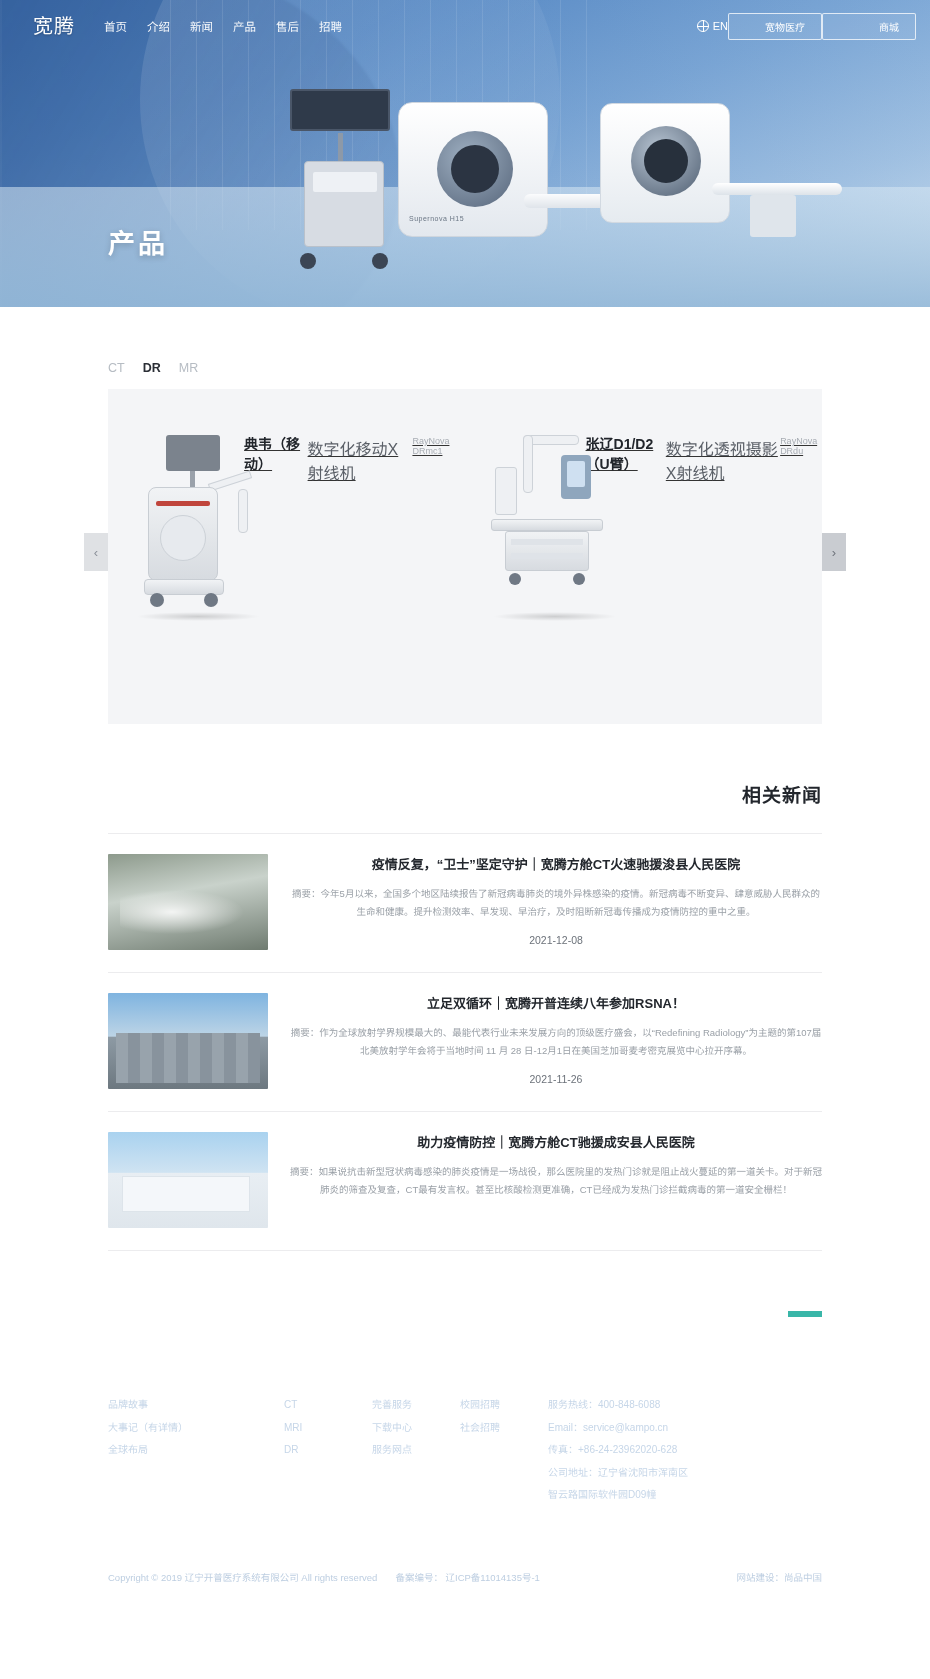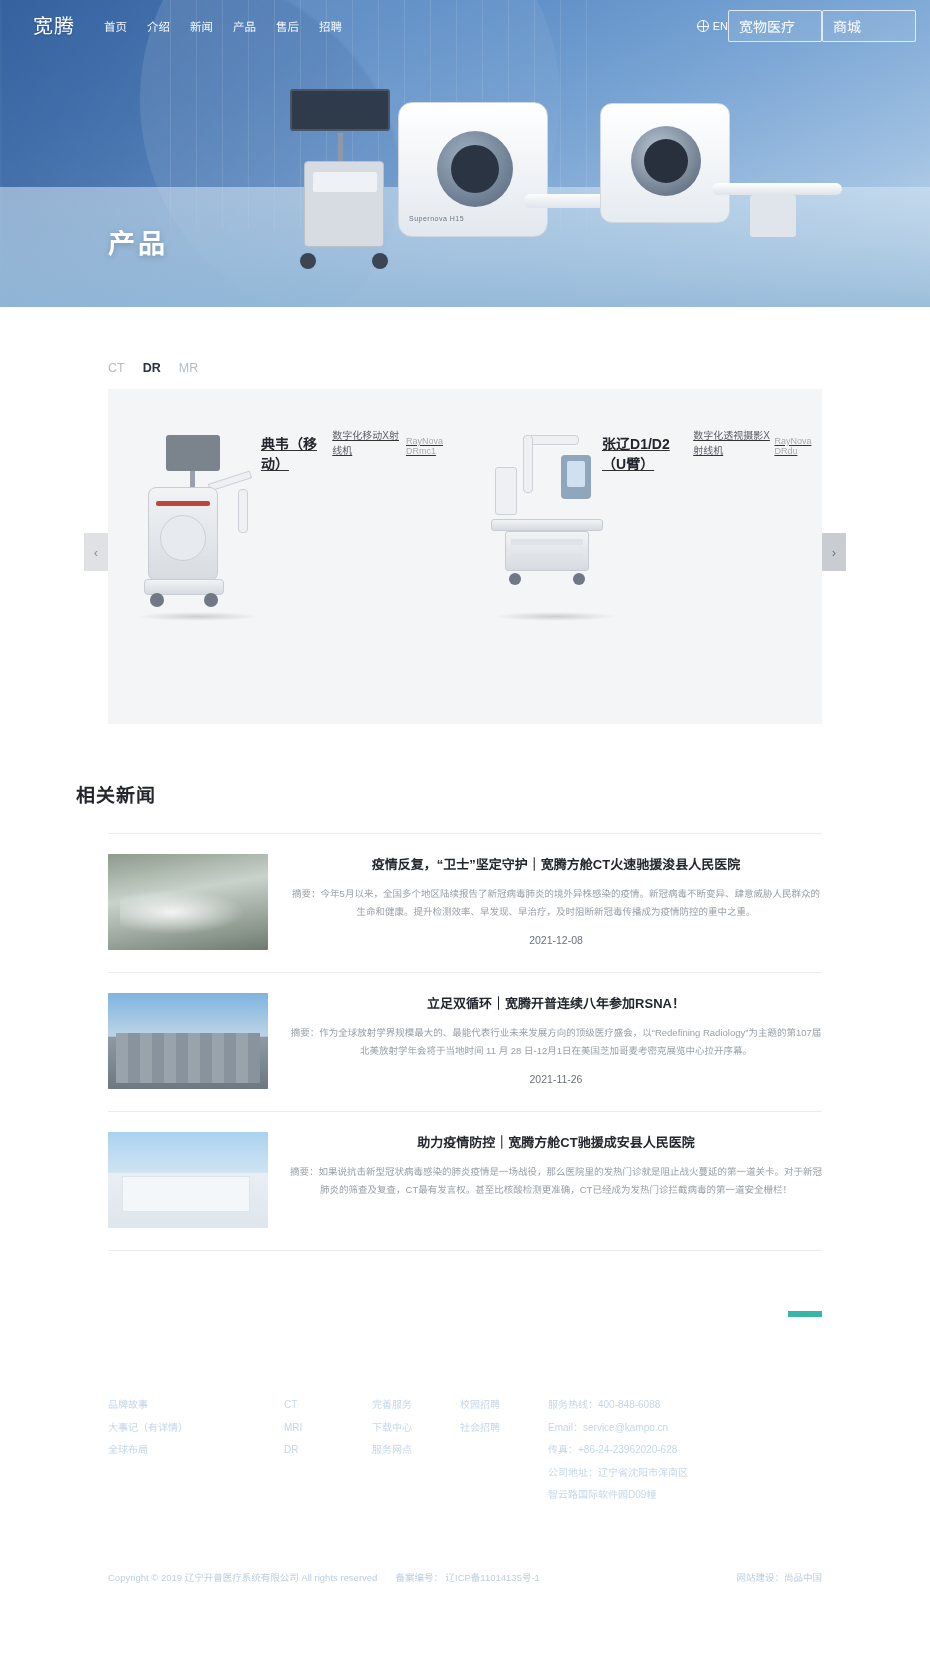--- a/index.html
+++ b/index.html
@@ -98,22 +98,22 @@
   }
   .topright { margin-left: auto; display: flex; align-items: center; margin-right: 14px; }
   .lang { display:flex; align-items:center; gap:4px; color:#fff; font-size:11px; }
   .globe {
     width: 12px; height: 12px; border-radius:50%; border:1px solid #fff; position:relative; display:inline-block;
   }
   .globe:before{content:"";position:absolute;left:5px;top:-1px;width:1px;height:12px;background:#fff;}
   .globe:after{content:"";position:absolute;left:-1px;top:5px;width:12px;height:1px;background:#fff;}
   .pill {
     border: 1px solid rgba(255,255,255,.75);
-    color: #fff; font-size: 14px;
-    padding: 5px 10px; width: 94px; text-align: left; border-radius: 2px;
+    color: #fff; font-size: 10px;
+    padding: 5px 16px; width: 94px; text-align: right; border-radius: 2px;
     background: rgba(255,255,255,0.08);
     cursor: pointer;
   }
   .hero-title {
     position: absolute; left: 108px; top: 222px;
     color: #fff; font-size: 27px; letter-spacing: 3px; font-weight: 700;
     text-shadow: 0 2px 6px rgba(0,0,0,.2);
   }
 
   
@@ -135,21 +135,21 @@
   .card {
     flex: 1;
     display: flex; align-items: flex-start;
     padding-top: 38px;
     cursor: pointer;
     text-decoration: underline;
   }
   .card.highlight { background: #fbfbfc; }
   .card-img { width: 180px; height: 200px; position: relative; }
   .card-title { font-size: 14px; font-weight: 700; color: #22262c; margin-top: 6px; }
-  .card-sub { font-size: 10px; color: #5b6068; margin-top: 0; }
+  .card-sub { font-size: 16px; color: #5b6068; margin-top: 9px; }
   .card-model { font-size: 9px; color: #a7acb3; margin-top: 9px; }
 
   .arrow {
     position: absolute; top: 144px;
     width: 24px; height: 38px;
     background: #dfe1e4; color: #8b9099;
     display: flex; align-items: center; justify-content: center;
     font-size: 13px; cursor: pointer;
   }
   .arrow.left { left: -24px; }
@@ -162,22 +162,22 @@
   .dev .d { background:#9aa1aa; }
   .dev .k { background:#7b838d; }
   .dev .base { background:linear-gradient(180deg,#f1f3f5,#d7dbe0); border:1px solid #c8cdd3; border-radius:3px;}
   .shadow-oval {
     position:absolute; left:28px; bottom:6px; width:124px; height:9px;
     background: radial-gradient(ellipse at center, rgba(0,0,0,.16), rgba(0,0,0,0) 70%);
   }
 
   
   .news-head {
-    margin: 56px 76px 4px;
-    font-size: 19px; font-weight: 700; color: #22262c; letter-spacing: 1px;
+    margin: 56px 108px 4px;
+    font-size: 19px; font-weight: 700; color: #22262c; letter-spacing: 1px; text-align: right;
   }
   .news-list { margin: 26px 108px 0; text-align: center; }
   .news-item {
     display: flex; gap: 22px;
     padding: 20px 0 22px;
     border-bottom: 1px solid #ececee;
     cursor: pointer;
   }
   .news-item:first-child { border-top: 1px solid #ececee; }
   .thumb { width: 160px; height: 96px; flex: none; border-radius: 1px; overflow:hidden; position:relative; }

